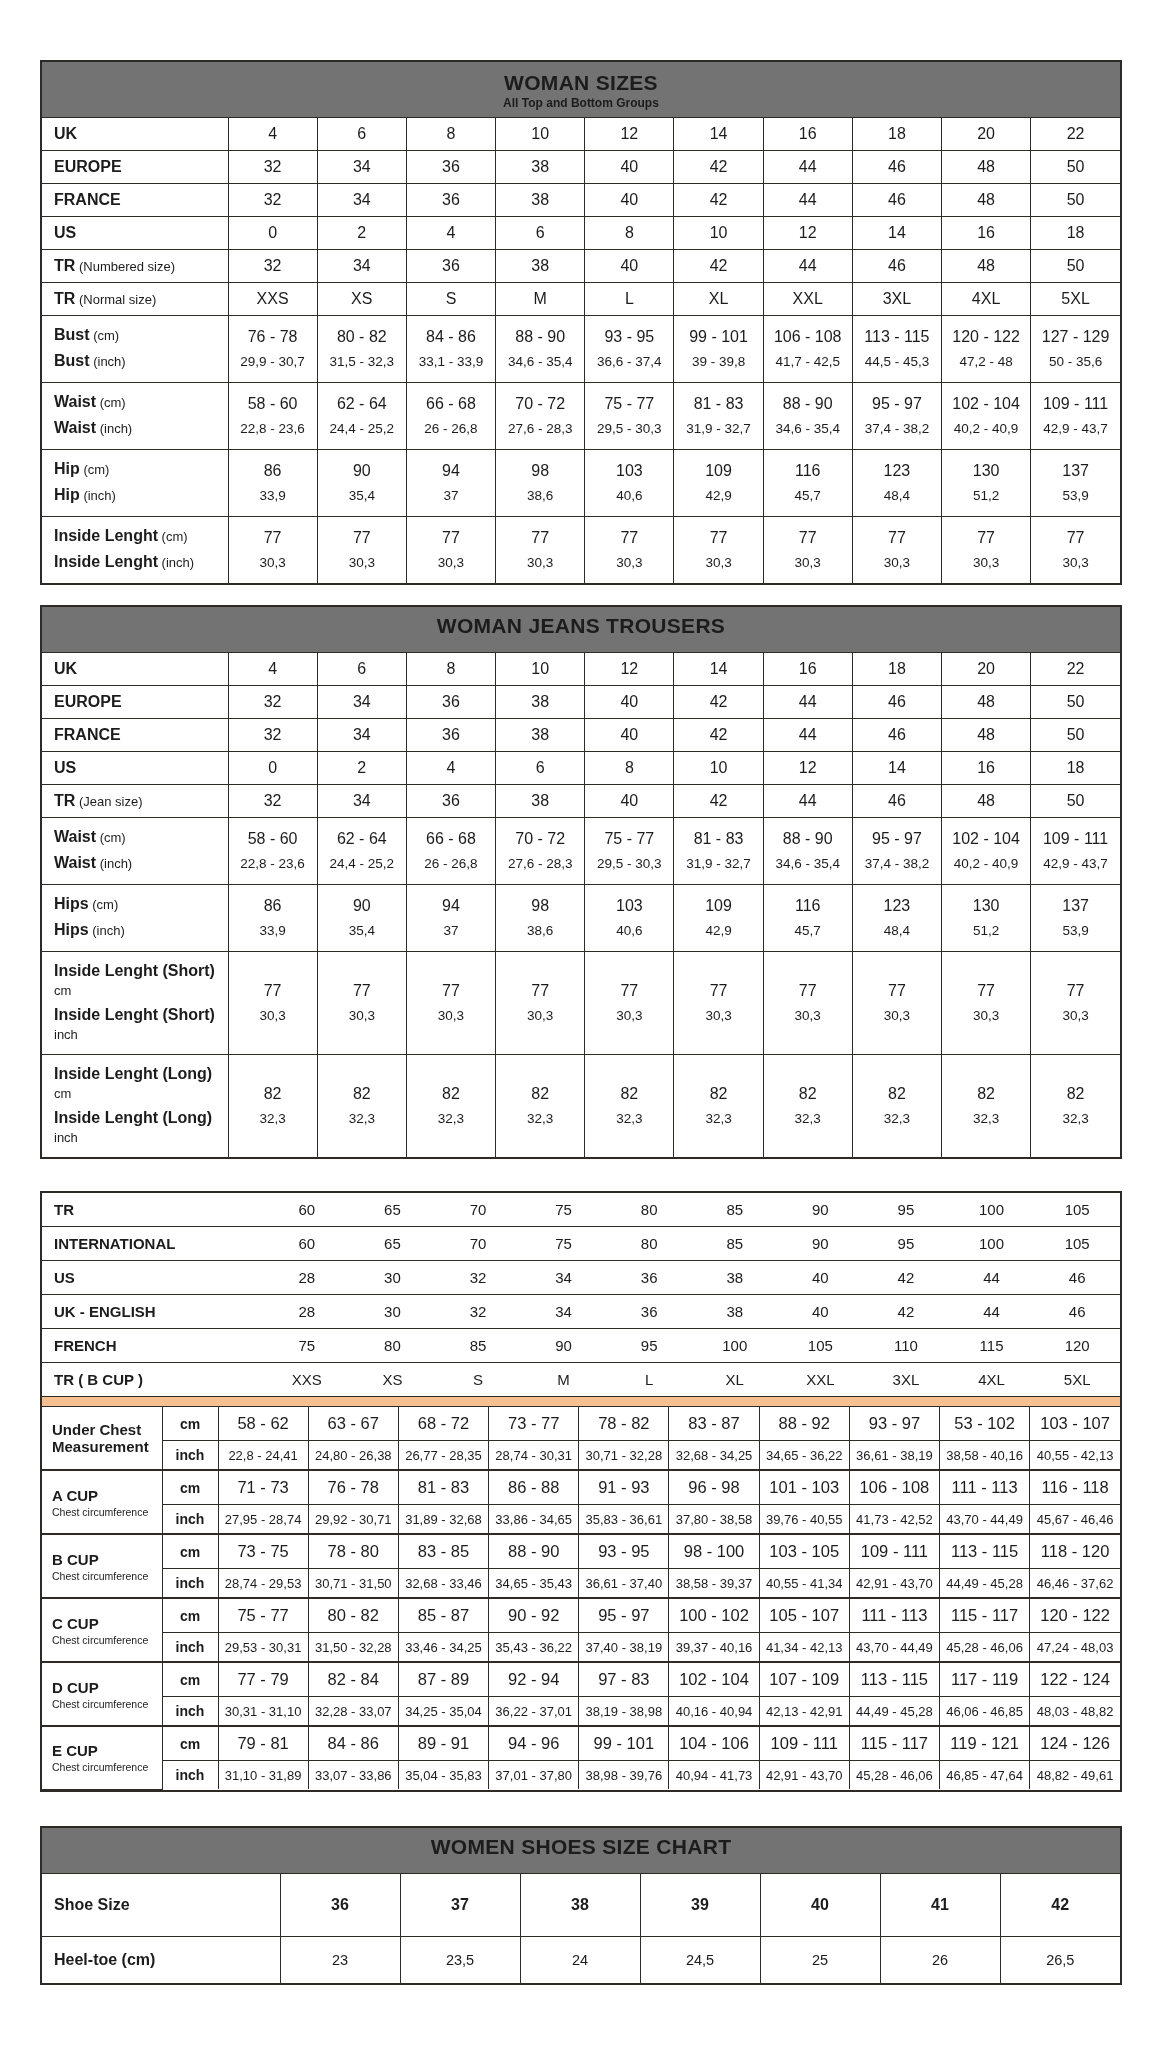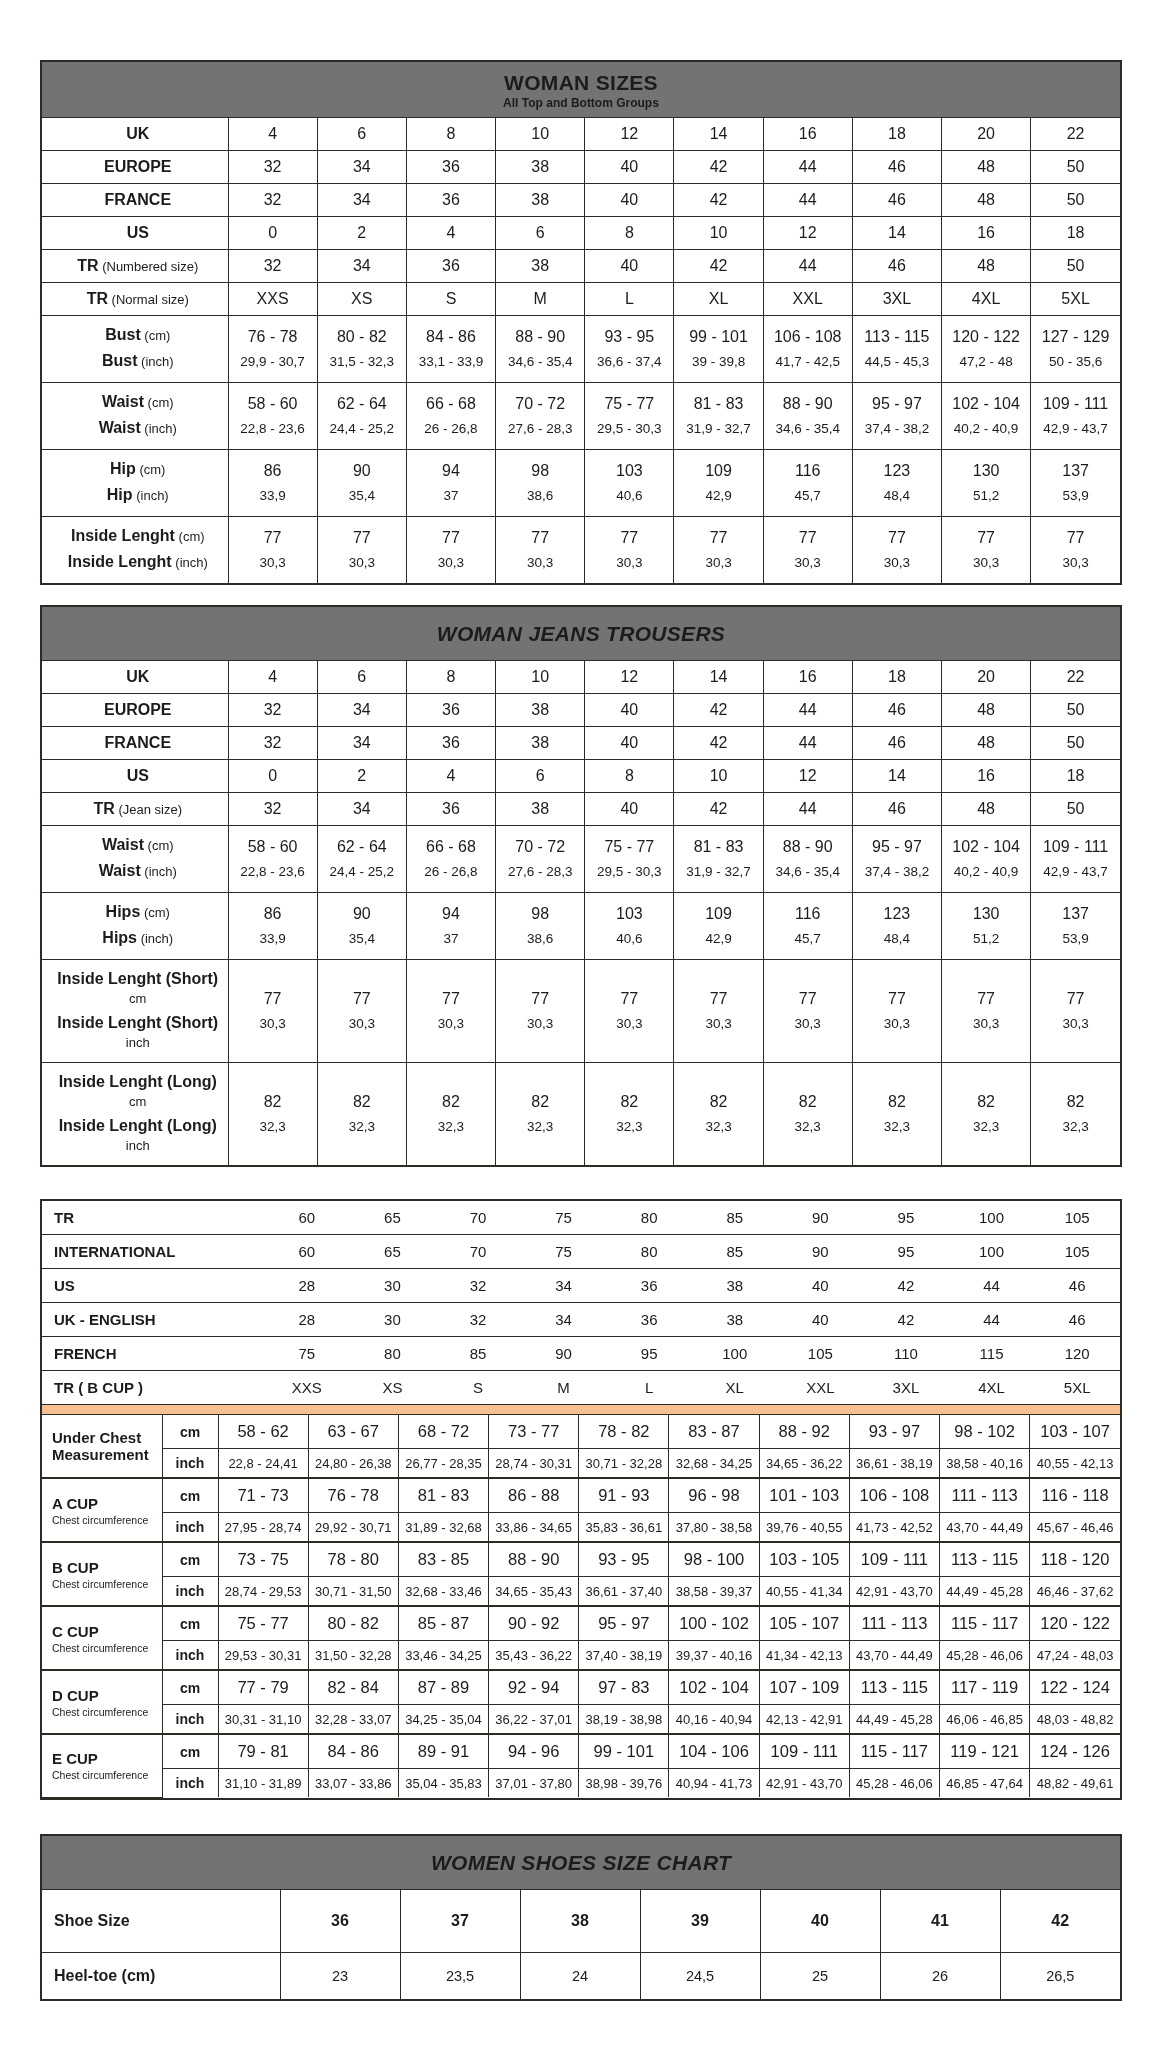--- a/index.html
+++ b/index.html
@@ -13,29 +13,29 @@
   .tablebox{border:2.5px solid #2e2a26;background:#fff;}
   .gap20{margin-bottom:20px;}
   .gap32{margin-bottom:32px;}
   .gap34{margin-bottom:34px;}
   .thead{
     background:#737373;border-bottom:1.5px solid #2e2a26;
     text-align:center;padding:9px 0 7px;
   }
   .thead .t1{font-size:21px;font-weight:bold;letter-spacing:.3px;line-height:24px;}
   .thead .t2{font-size:12px;font-weight:bold;line-height:14px;margin-top:1px;}
-  .thead.single{padding:15px 0 14px;font-style:italic;}
+  .thead.single{padding:7px 0 14px;}
 
   table{width:100%;border-collapse:collapse;table-layout:fixed;}
   td{vertical-align:middle;}
 
   
   .size-table td{border:1.4px solid #2e2a26;text-align:center;padding:0;}
   .size-table td.lbl{text-align:left;padding:3px 6px 3px 12px;}
-  .size-table tr td:first-child{border-left:0;text-align:center;}
+  .size-table tr td:first-child{border-left:0;}
   .size-table tr td:last-child{border-right:0;}
   .size-table tr:first-child td{border-top:0;}
   .size-table tr:last-child td{border-bottom:0;}
   .lblline .main{font-weight:bold;font-size:16px;line-height:20px;}
   .lblline .sub{font-size:13px;font-weight:normal;}
   tr.single .val{font-size:16px;line-height:20px;padding:6px 1px;}
   tr.single .lblline{padding:2px 0;}
   tr.pair .val.cm{font-size:16px;line-height:20px;padding:8px 1px 3px;}
   tr.pair .val.in{font-size:13.5px;line-height:16px;padding:4px 1px 9px;}
   tr.pair .lblline.l0{padding:6px 0 2px;}
@@ -998,21 +998,21 @@
             </td>
             <td class="unit">cm</td>
             <td class="v">58 - 62</td>
             <td class="v">63 - 67</td>
             <td class="v">68 - 72</td>
             <td class="v">73 - 77</td>
             <td class="v">78 - 82</td>
             <td class="v">83 - 87</td>
             <td class="v">88 - 92</td>
             <td class="v">93 - 97</td>
-            <td class="v">98 - 102</td>
+            <td class="v">53 - 102</td>
             <td class="v">103 - 107</td>
           </tr>
           <tr class="inrow">
             <td class="unit">inch</td>
             <td class="v">22,8 - 24,41</td>
             <td class="v">24,80 - 26,38</td>
             <td class="v">26,77 - 28,35</td>
             <td class="v">28,74 - 30,31</td>
             <td class="v">30,71 - 32,28</td>
             <td class="v">32,68 - 34,25</td>

